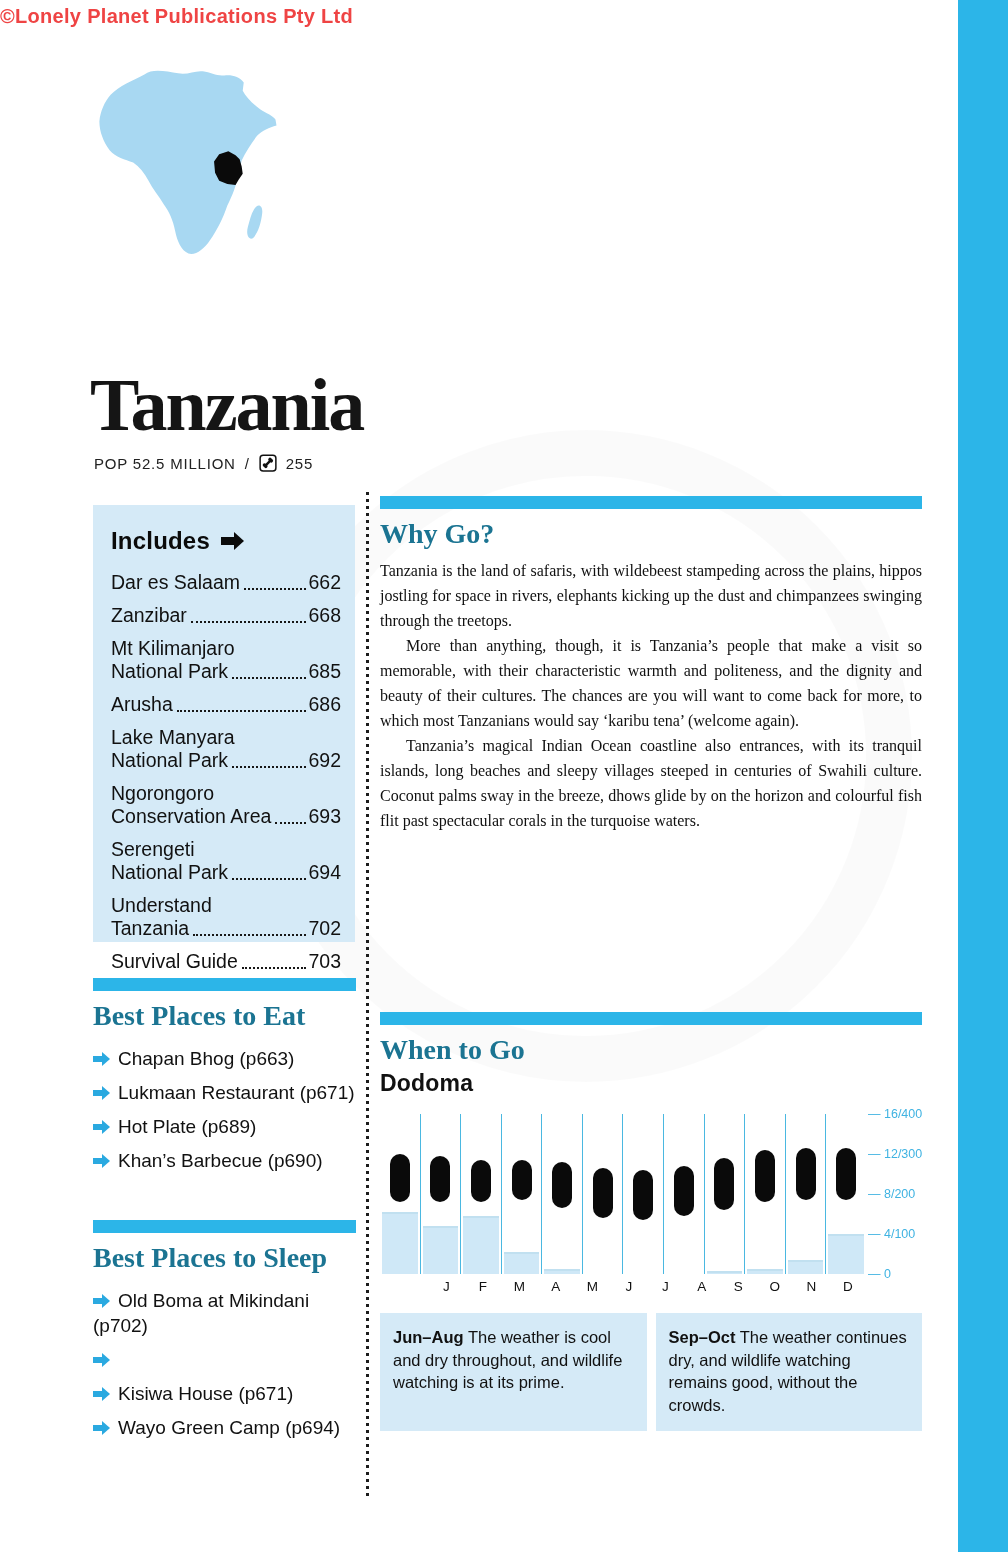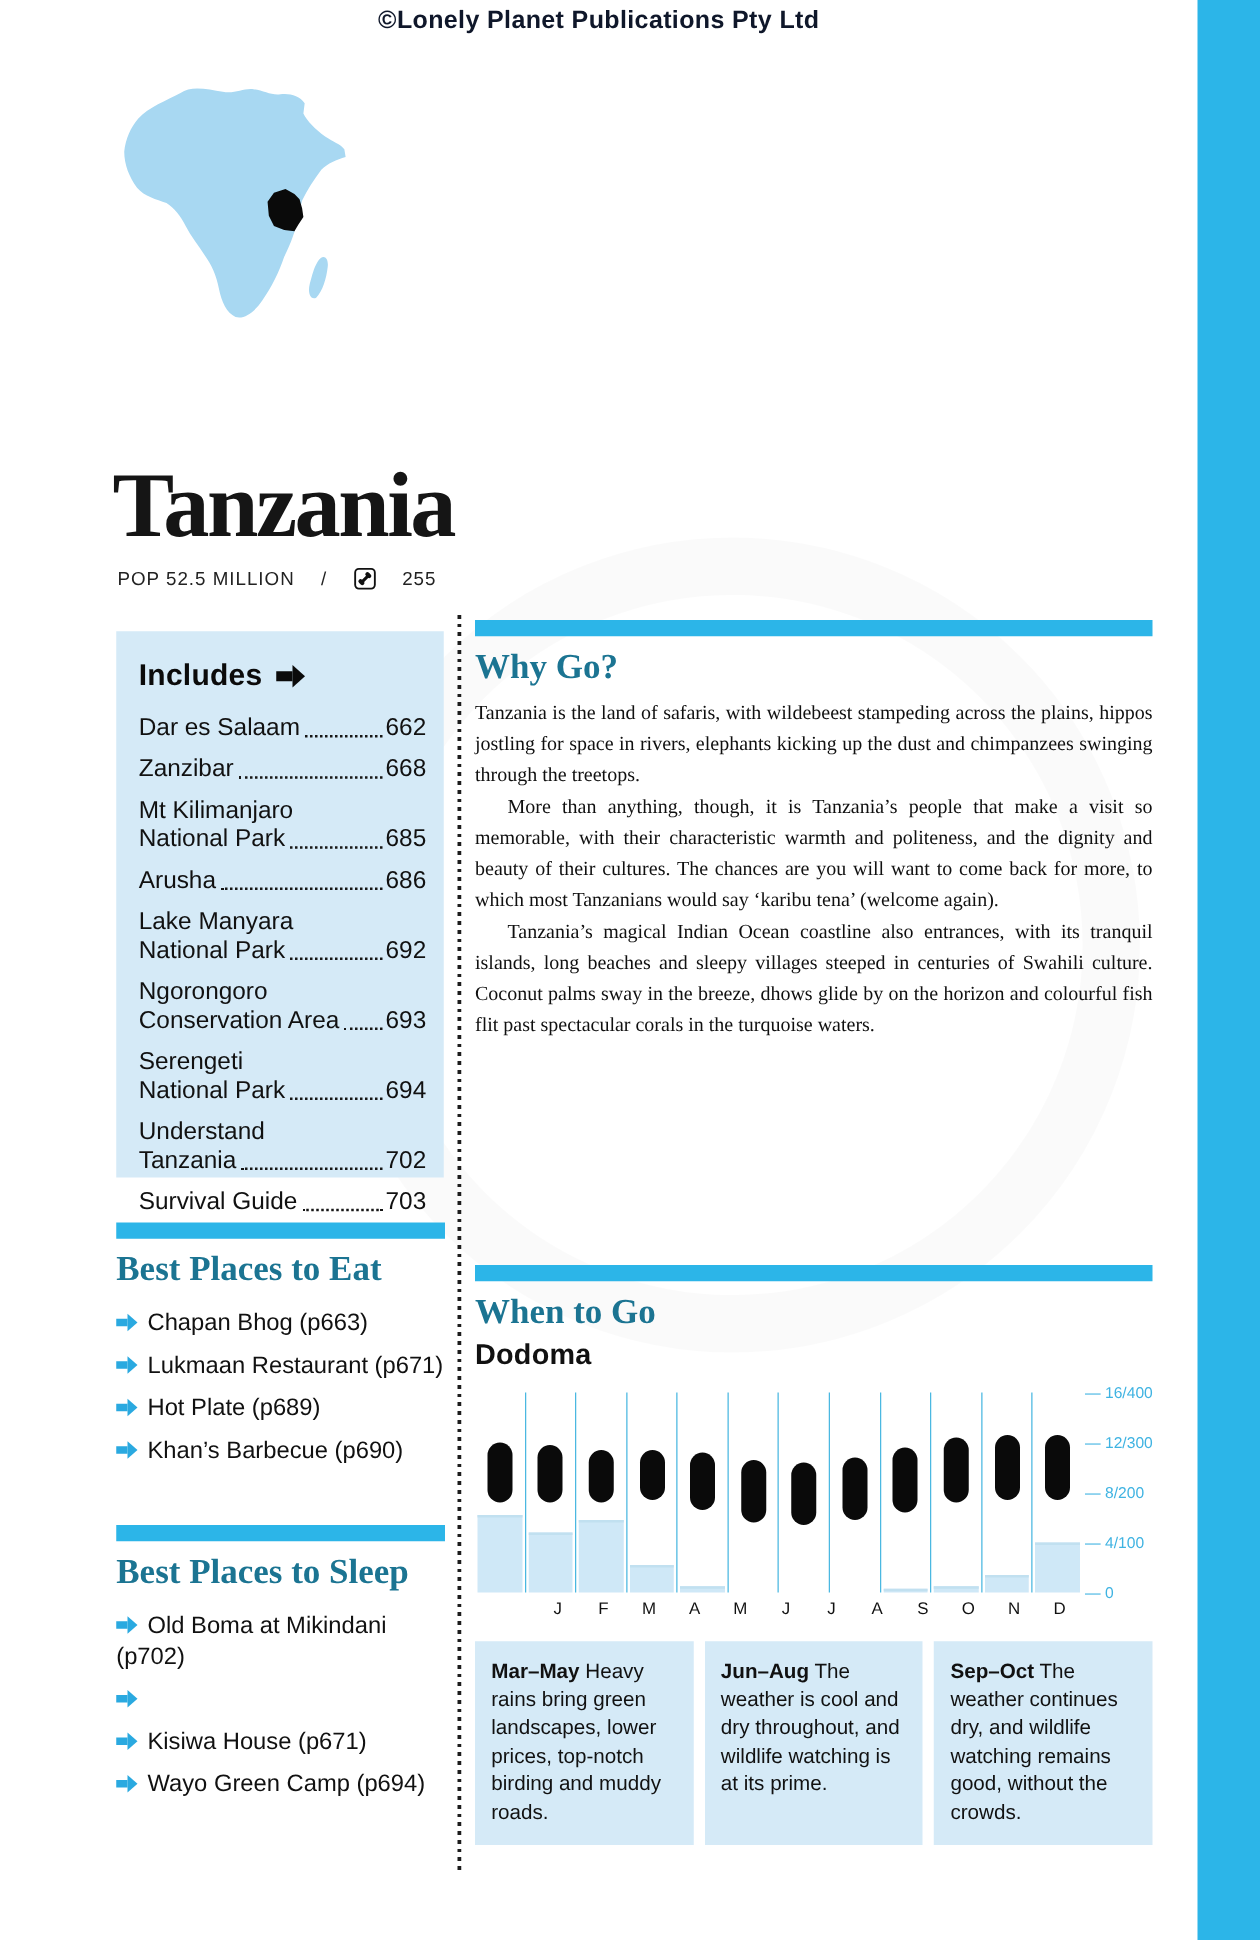--- a/index.html
+++ b/index.html
@@ -1,28 +1,28 @@
 <!DOCTYPE html>
 <html><head>
 <meta charset="utf-8">
 <style>
   html,body{margin:0;padding:0}
   body{width:1008px;height:1552px;position:relative;background:#fff;overflow:hidden;
        font-family:"Liberation Sans",sans-serif;color:#111}
   .right-band{position:absolute;right:0;top:0;width:50px;height:1552px;background:#2cb5e8}
   .watermark{position:absolute;left:260px;top:430px;width:560px;height:560px;border-radius:50%;
              border:46px solid rgba(0,0,0,0.018)}
-  .copyright{position:absolute;top:5px;left:0;width:958px;text-align:center;
-             font-weight:bold;font-size:20px;color:#0f172a;letter-spacing:.3px}
+  .copyright{position:absolute;top:5px;left:0;width:958px;
+             font-weight:bold;font-size:20px;color:#ef4444;letter-spacing:.3px}
   .africa-map{position:absolute;left:88px;top:58px}
   .title-block{position:absolute;left:90px;top:368px}
   .title-block h1{margin:0;font-family:"Liberation Serif",serif;font-weight:900;
                   font-size:74px;line-height:1;letter-spacing:-2px;color:#151515}
   .pop-line{margin-top:12px;margin-left:4px;font-size:15px;letter-spacing:.8px;
-            display:flex;align-items:center;gap:21px;color:#222}
+            display:flex;align-items:center;gap:9px;color:#222}
   .phone-ic{display:inline-flex}
   .divider{position:absolute;left:366px;top:492px;width:3px;height:1008px;
            background-image:repeating-linear-gradient(to bottom,#1c1c1c 0 3px,transparent 3px 7px)}
   .section-bar{height:13px;background:#2cb5e8}
   h2.teal{font-family:"Liberation Serif",serif;color:#1b7492;font-size:28px;
           margin:9px 0 0;font-weight:700;line-height:31px}
   
   .includes-box{position:absolute;left:93px;top:505px;width:262px;height:437px;
                 background:#d5eaf7;box-sizing:border-box;padding:22px 14px 0 18px}
   .includes-box h2{margin:0 0 16px;font-size:24px;font-weight:800;color:#0b0b0b;
@@ -295,17 +295,16 @@
       <span>J</span>
       <span>J</span>
       <span>A</span>
       <span>S</span>
       <span>O</span>
       <span>N</span>
       <span>D</span>
     </div>
 
   <div class="seasons" id="seasons">
-      <div class="sbox"><b>Mar–May</b><span> Heavy rains bring green landscapes, lower prices, top-notch birding and muddy roads.</span></div>
       <div class="sbox"><b>Jun–Aug</b><span> The weather is cool and dry throughout, and wildlife watching is at its prime.</span></div>
       <div class="sbox"><b>Sep–Oct</b><span> The weather continues dry, and wildlife watching remains good, without the crowds.</span></div>
     </div>
 </section>
 
 </body></html>

